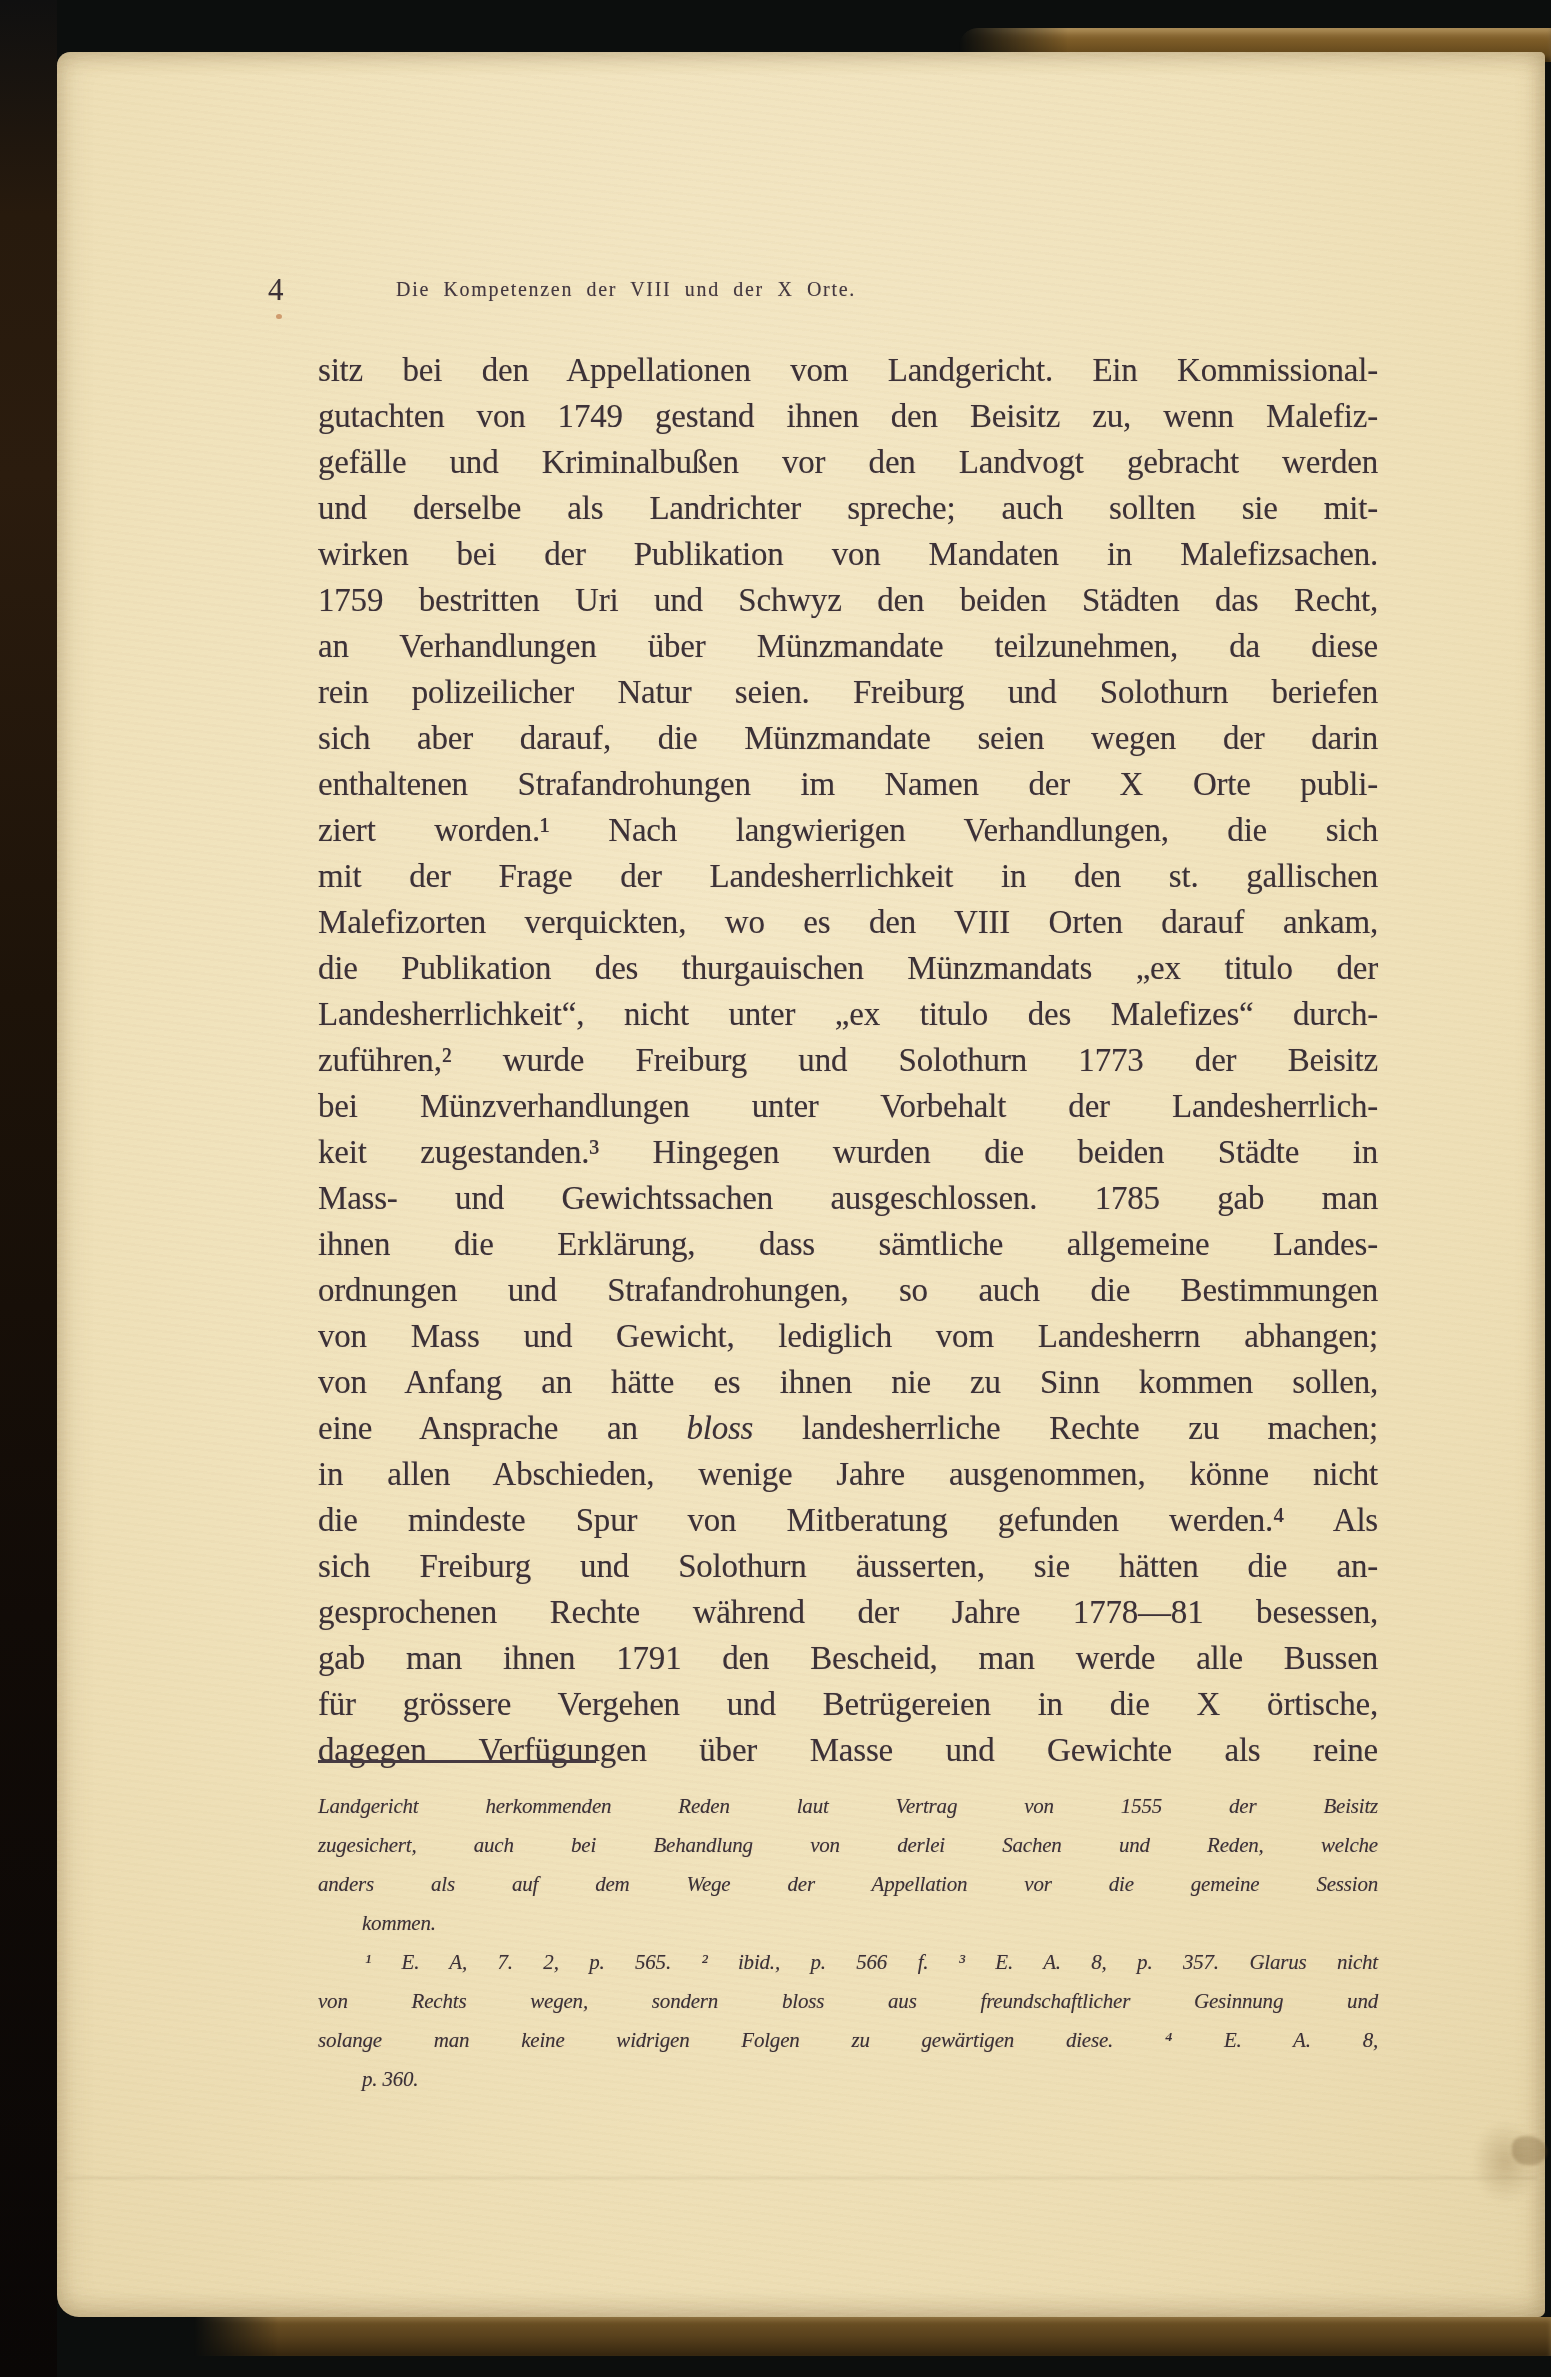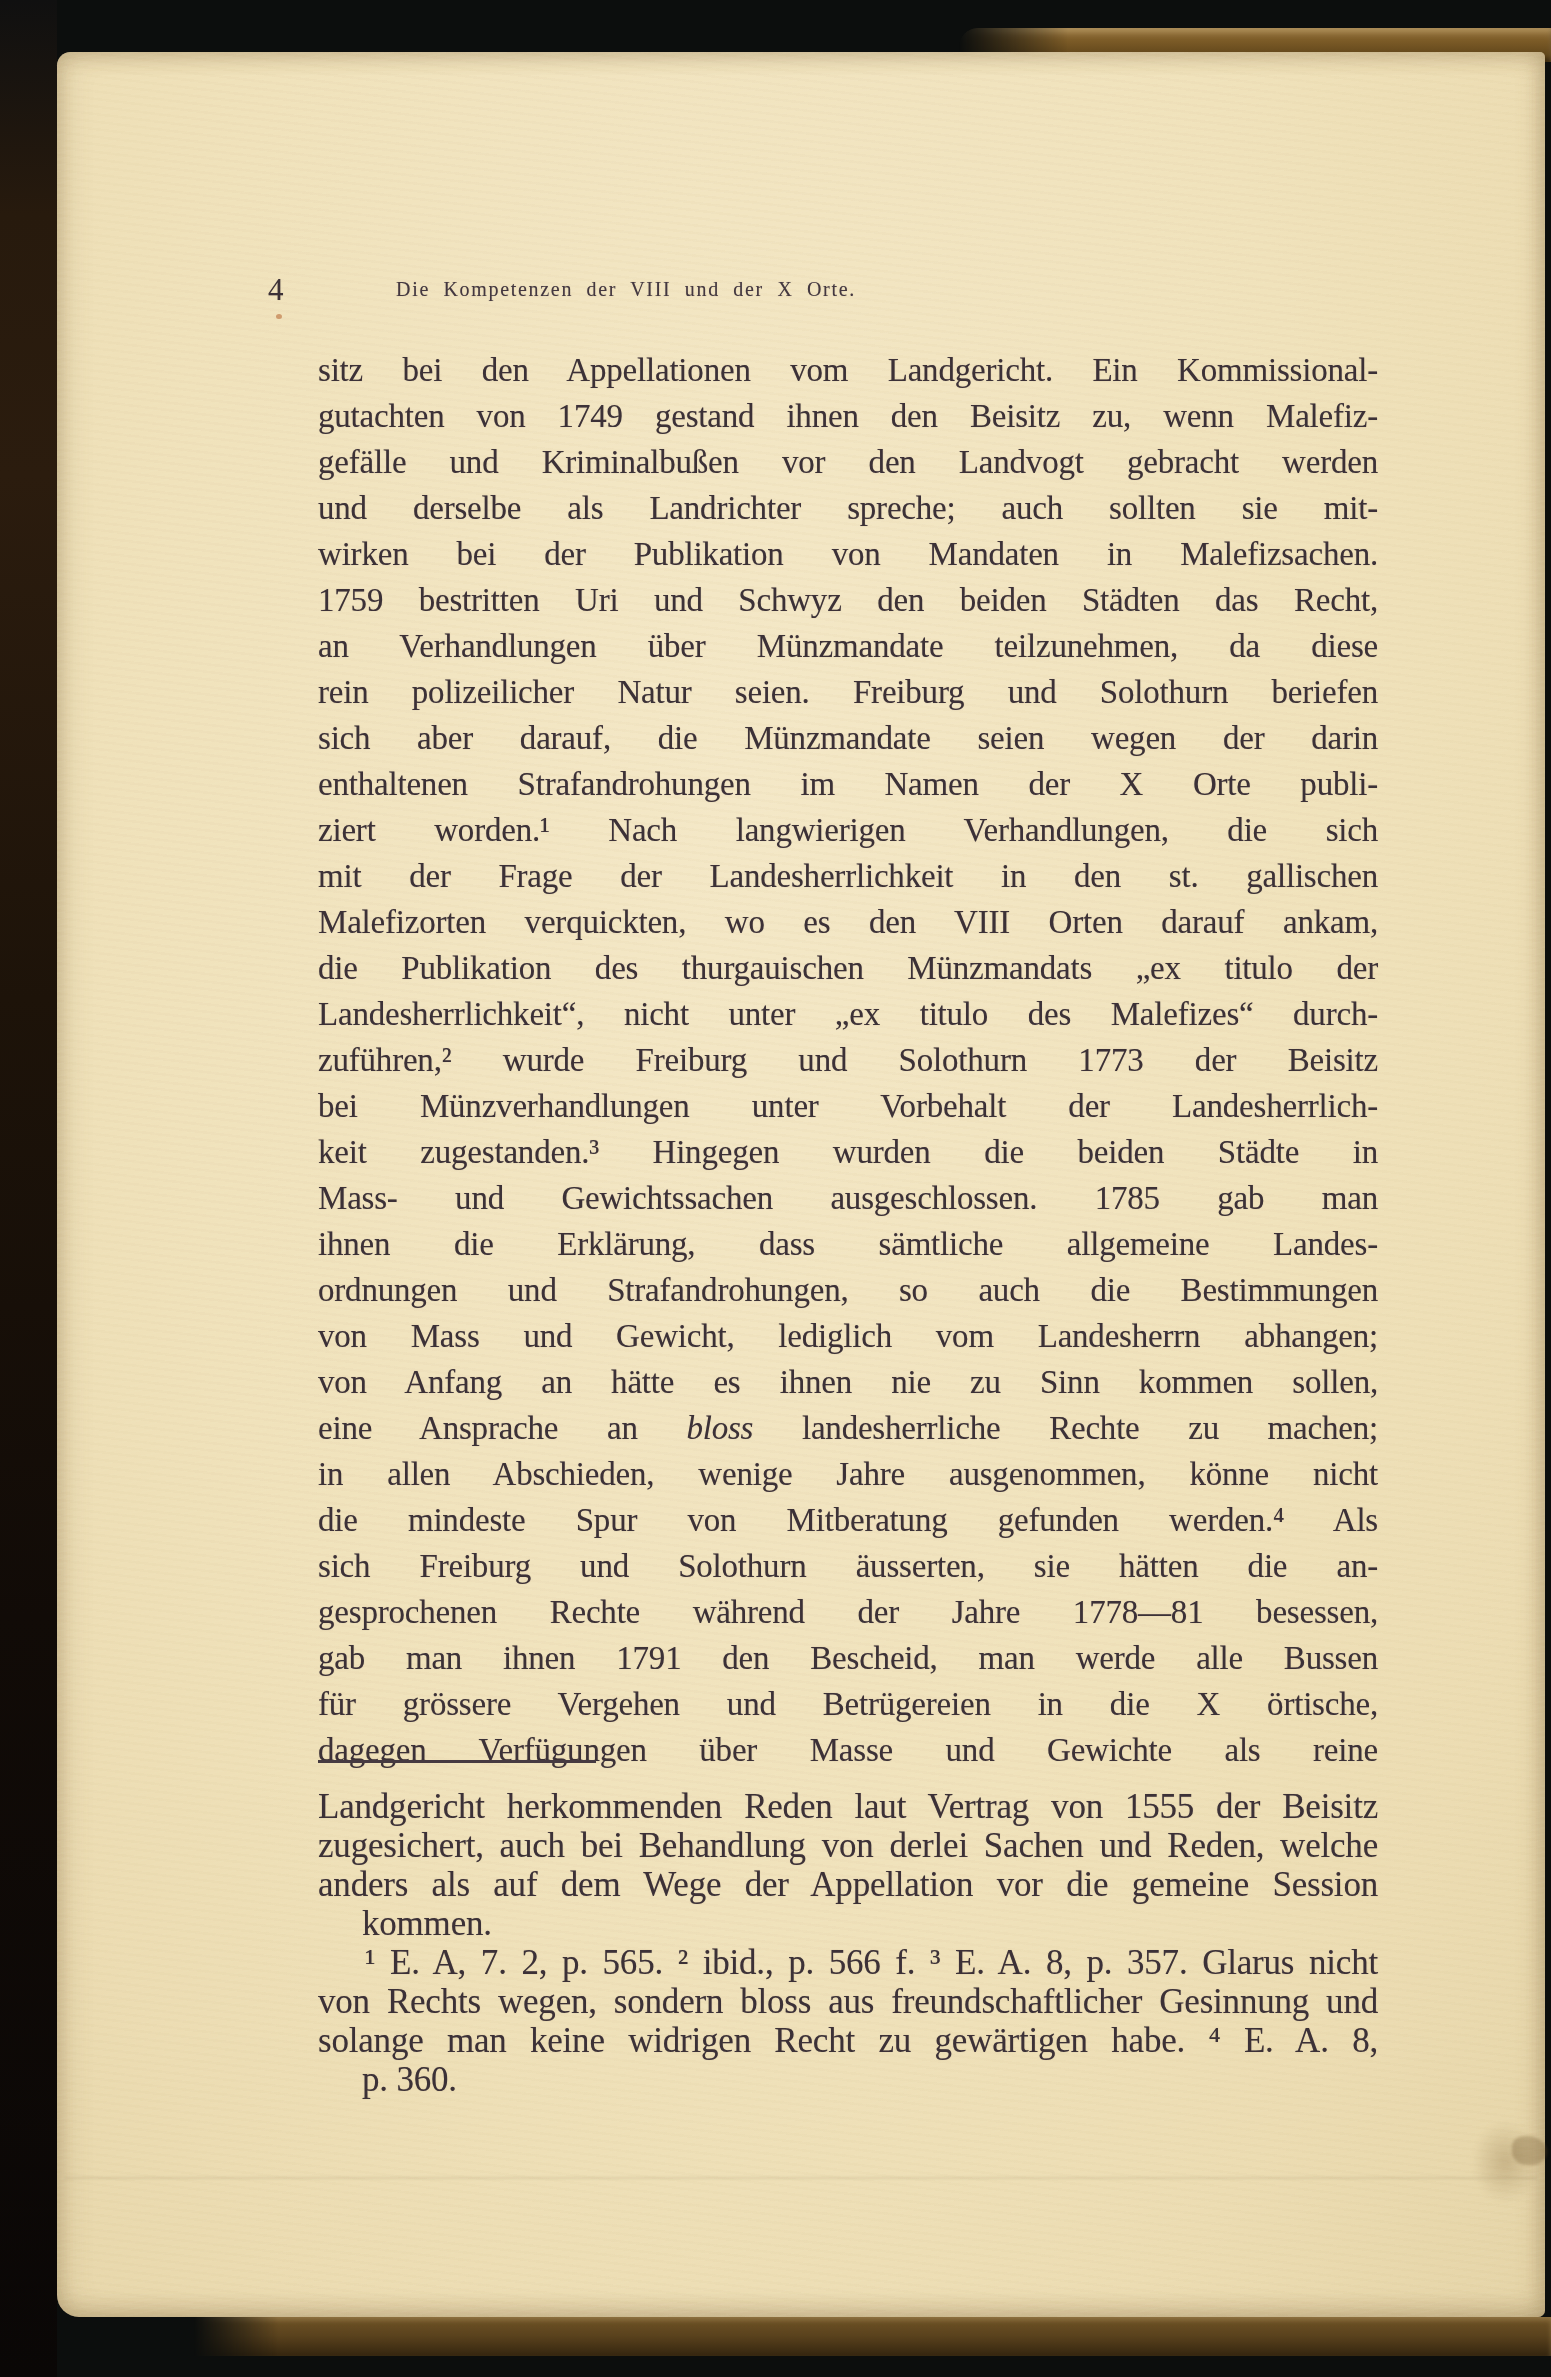--- a/index.html
+++ b/index.html
@@ -37,22 +37,22 @@
          letter-spacing:1.7px;word-spacing:6.7px;color:#443840;}
   
   .body-block{position:absolute;left:261px;top:295px;width:1060px;}
   .bline{height:46px;line-height:46px;font-size:33px;letter-spacing:-0.2px;
          text-align:justify;text-align-last:justify;overflow:visible;}
   .bline i{font-style:italic;}
   
   .frule{position:absolute;left:261px;top:1708px;width:278px;height:2.5px;background:#463a41;}
   
   .fn-block{position:absolute;left:261px;top:1735px;width:1060px;}
-  .fline{height:39px;line-height:39px;font-size:35px;letter-spacing:-0.2px;
-         text-align:justify;text-align-last:justify;}
+  .fline{height:39px;line-height:39px;font-size:21px;letter-spacing:-0.2px;
+         text-align:justify;text-align-last:justify;font-style:italic;}
   .fline.indent{text-indent:47px;}
   .fline.nojust{text-align-last:left;margin-left:44px;}
   
   .speck{position:absolute;left:219px;top:262px;width:5.9px;height:5px;border-radius:50%;
          background:#b4622e;opacity:.55;}
   .crease{position:absolute;left:8.4px;top:2125px;width:1472px;height:1.7px;
           background:rgba(110,90,60,.12);filter:blur(0.8px);}
   .smudge{position:absolute;left:1415px;top:2068px;width:67px;height:84px;border-radius:50%;
           background:radial-gradient(ellipse, rgba(120,90,45,.28) 0%, rgba(120,90,45,0) 70%);
           filter:blur(2.5px);}
@@ -113,18 +113,18 @@
 
     <div class="frule"></div>
 
     <div class="fn-block ink">
       <div class="fline">Landgericht herkommenden Reden laut Vertrag von 1555 der Beisitz</div>
       <div class="fline">zugesichert, auch bei Behandlung von derlei Sachen und Reden, welche</div>
       <div class="fline">anders als auf dem Wege der Appellation vor die gemeine Session</div>
       <div class="fline nojust">kommen.</div>
       <div class="fline indent">¹ E. A, 7. 2, p. 565. ² ibid., p. 566 f. ³ E. A. 8, p. 357. Glarus nicht</div>
       <div class="fline">von Rechts wegen, sondern bloss aus freundschaftlicher Gesinnung und</div>
-      <div class="fline">solange man keine widrigen Recht zu gewärtigen habe. ⁴ E. A. 8,</div>
+      <div class="fline">solange man keine widrigen Folgen zu gewärtigen diese. ⁴ E. A. 8,</div>
       <div class="fline nojust">p. 360.</div>
     </div>
   </div>
 </div>
 
 
 </body></html>

